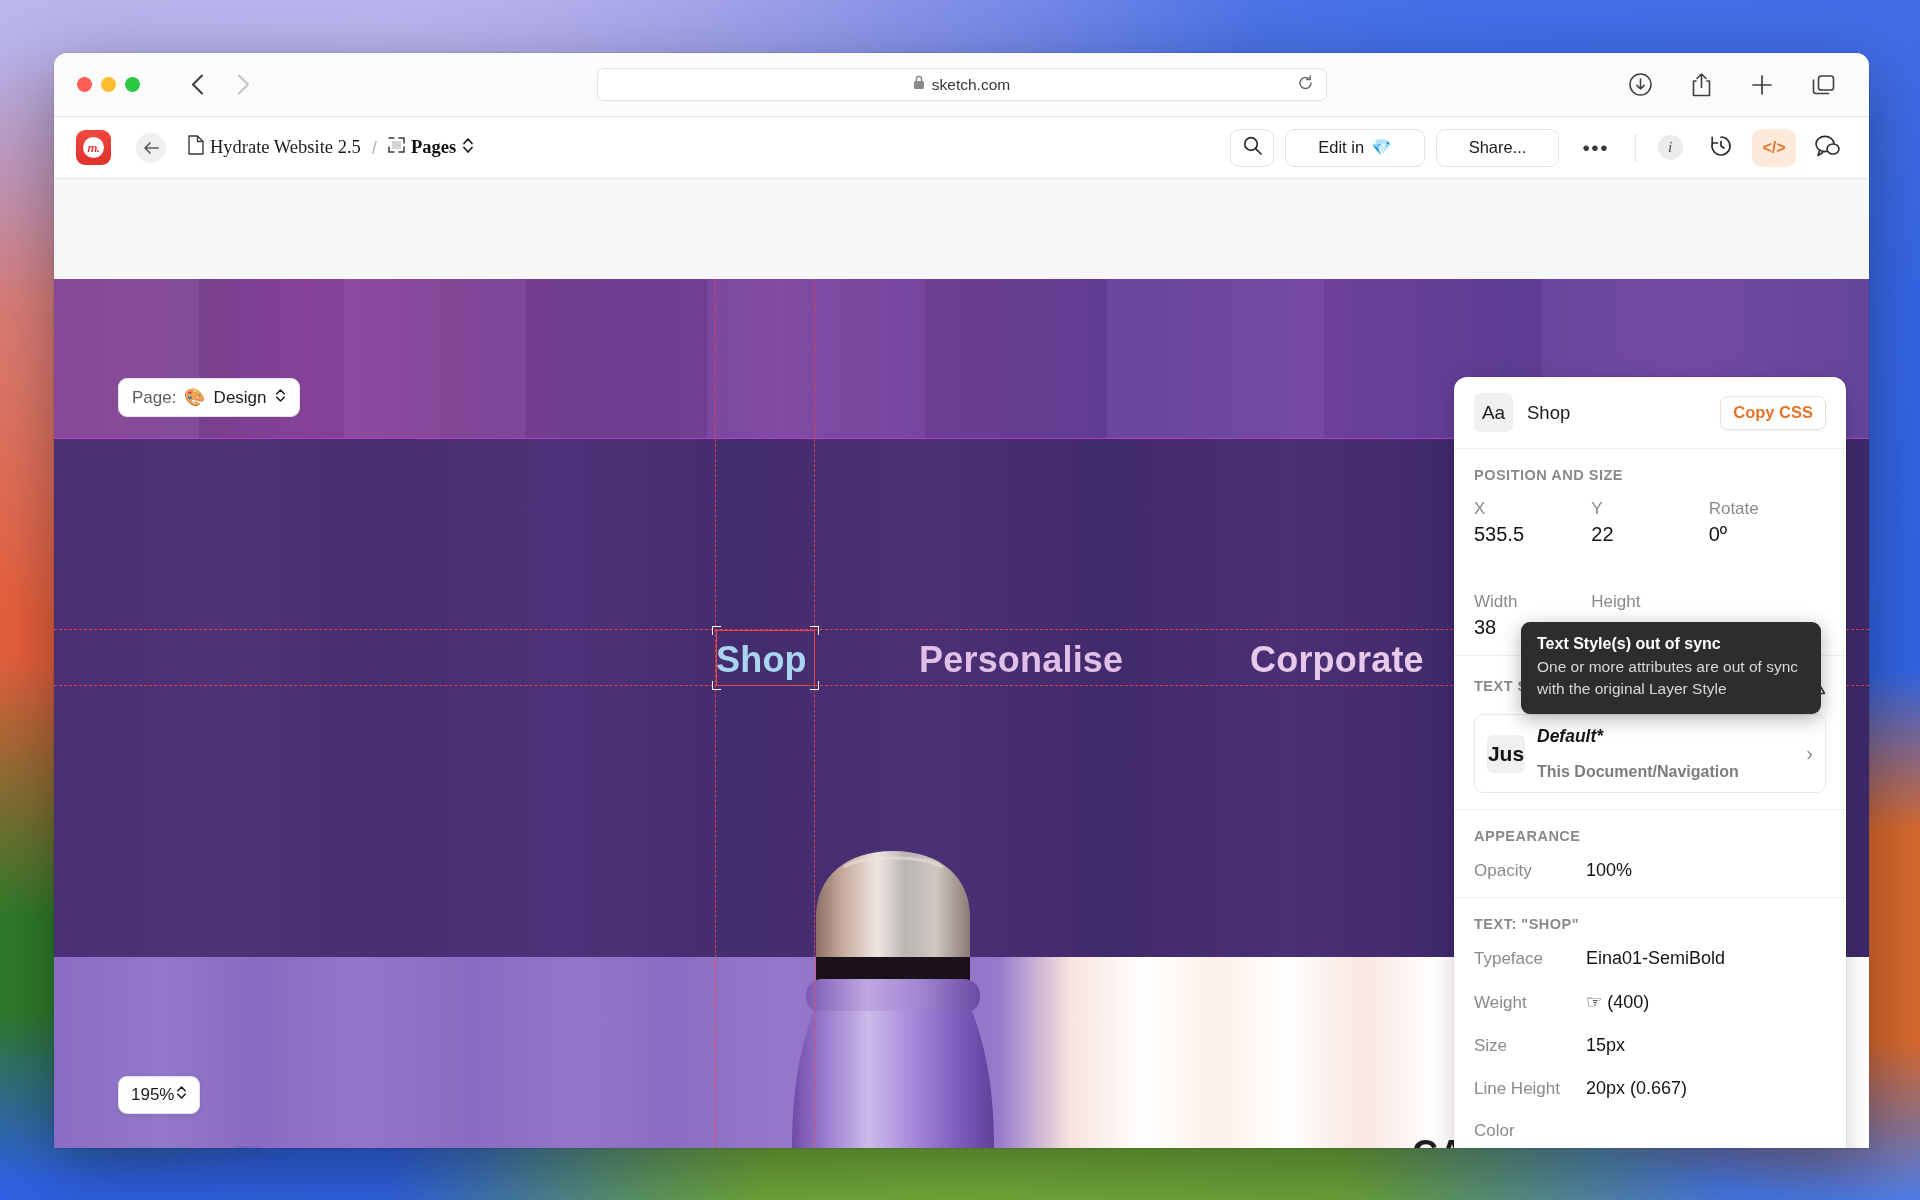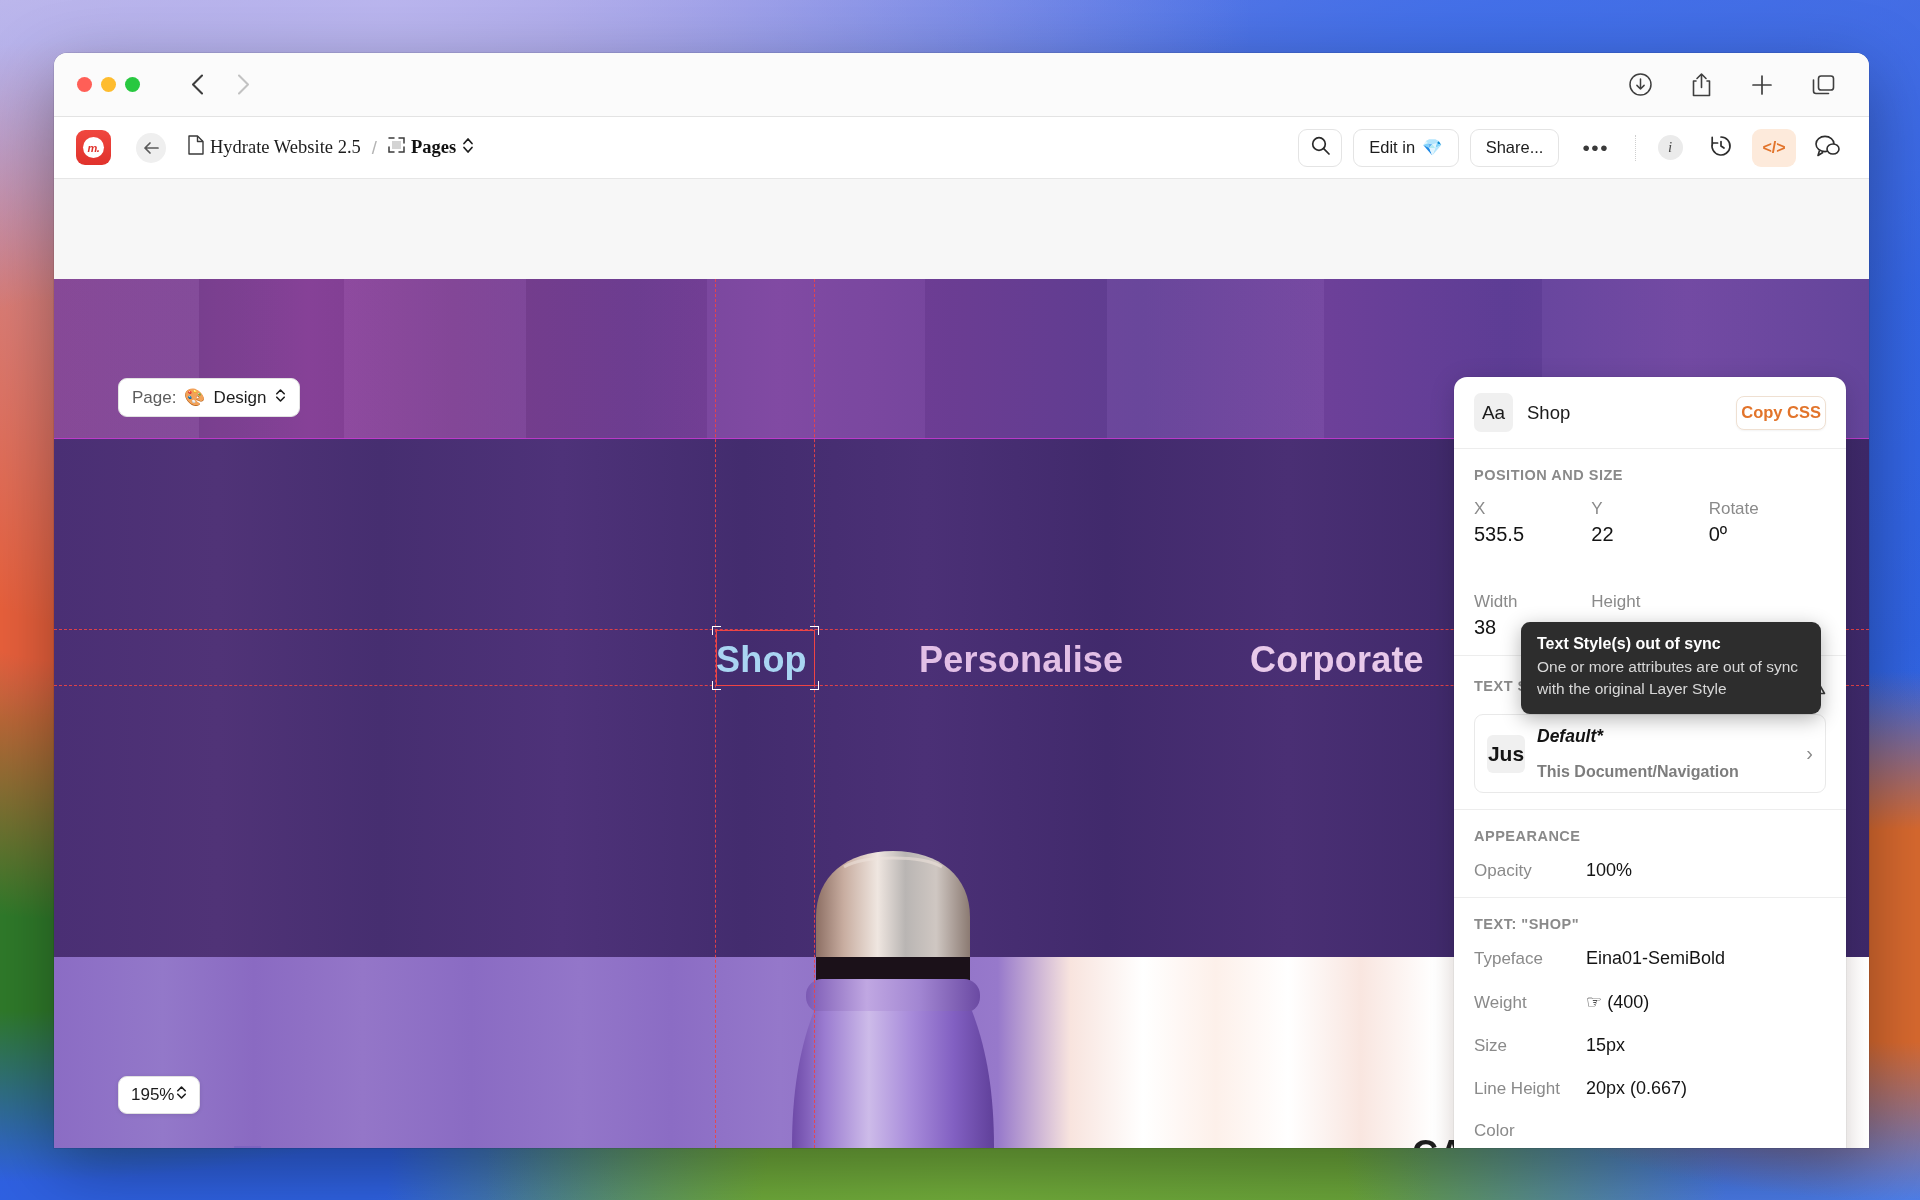--- a/index.html
+++ b/index.html
@@ -101,21 +101,21 @@
   }
   #breadcrumb .sep { color: #b4b4b4; margin: 0 2px; }
   #breadcrumb .crumb { display: flex; align-items: center; gap: 6px; font-family: Liberation Serif, serif; }
   #breadcrumb .crumb-title { color: #1d1d1d; }
   #breadcrumb .crumb-page { font-weight: 600; color: #111; }
 
   #header-right { margin-left: auto; display: flex; align-items: center; gap: 11px; }
   .hbtn {
     height: 38px; border: 1px solid #e4e4e4; border-radius: 9px;
     background: #fff; display: flex; align-items: center; justify-content: center;
-    font-size: 16.5px; color: #1c1c1c; padding: 0 15px; cursor: pointer; gap: 7px;
+    font-size: 16.5px; color: #1c1c1c; padding: 0 32px; cursor: pointer; gap: 7px;
     white-space: nowrap;
   }
   .hbtn.icon-only { width: 44px; padding: 0; }
   .dots { padding: 0 12px; font-size: 21px; color: #3a3a3a; letter-spacing: 1.5px; cursor: pointer; user-select: none; }
   .vdivider { width: 1px; height: 26px; border-left: 1.5px dotted #cfcfcf; margin: 0 3px; }
   .plainicon { width: 40px; height: 38px; display: flex; align-items: center; justify-content: center; cursor: pointer; }
   #info-icon-circle {
     width: 25px; height: 25px; border-radius: 50%; background: #ebebeb;
     display: flex; align-items: center; justify-content: center;
     font-size: 15px; color: #4a4a4a; font-style: italic; font-family: "Liberation Serif", serif;
@@ -247,21 +247,21 @@
     height: 72px; display: flex; align-items: center;
     padding: 0 20px; gap: 14px; border-bottom: 1px solid #ededed; flex: none;
   }
   #insp-thumb {
     width: 39px; height: 39px; border-radius: 7px; background: #f0f0f0;
     display: flex; align-items: center; justify-content: center;
     font-size: 19px; color: #1b1b1b;
   }
   #insp-title { font-size: 18.5px; color: #1b1b1b; }
   #copy-css {
-    margin-left: auto; height: 34px; padding: 0 4px;
+    margin-left: auto; height: 34px; padding: 0 12px;
     border-radius: 8px; border: 1px solid #efe0d2; background: #fff;
     color: #e2742b; font-size: 16.5px; font-weight: 600;
     display: flex; align-items: center; cursor: pointer;
     box-shadow: 0 1px 2px rgba(0,0,0,.05);
   }
   .section { padding: 18px 20px 16px; border-bottom: 1px solid #ededed; }
   .section:last-child { border-bottom: none; }
   .sec-title {
     font-size: 14.5px; font-weight: 600; color: #8a8a8a;
     letter-spacing: .5px; margin-bottom: 16px;
@@ -331,20 +331,35 @@
             <path d="M11 1.5 2 10.5l9 9" fill="none" stroke="#3d3d3d" stroke-width="2.1" stroke-linecap="round" stroke-linejoin="round"></path>
           </svg>
       </div>
       <div class="navbtn">
         <svg width="13" height="21" viewBox="0 0 13 21">
             <path d="M2 1.5 11 10.5l-9 9" fill="none" stroke="#c2c2c2" stroke-width="2.1" stroke-linecap="round" stroke-linejoin="round"></path>
           </svg>
       </div>
     </div>
 
+    <div id="address-bar">
+      <span id="lock-icon">
+        <svg width="12" height="15" viewBox="0 0 12 15">
+          <rect x="1" y="6" width="10" height="8" rx="1.6" fill="#8a8a8a"></rect>
+          <path d="M3.4 6V4.2a2.6 2.6 0 0 1 5.2 0V6" fill="none" stroke="#8a8a8a" stroke-width="1.5"></path>
+        </svg>
+      </span>
+      <span>sketch.com</span>
+      <span id="reload-btn">
+        <svg width="17" height="17" viewBox="0 0 17 17">
+          <path d="M14 8.5a5.5 5.5 0 1 1-1.7-3.97" fill="none" stroke="#6a6a6a" stroke-width="1.5" stroke-linecap="round"></path>
+          <path d="M13.2 1.4v3.6h-3.6" fill="none" stroke="#6a6a6a" stroke-width="1.5" stroke-linecap="round" stroke-linejoin="round"></path>
+        </svg>
+      </span>
+    </div>
 
     <div id="chrome-right">
       <div class="cicon">
         <svg width="25" height="25" viewBox="0 0 25 25">
           <circle cx="12.5" cy="12.5" r="10.5" fill="none" stroke="#3f3f3f" stroke-width="1.5"></circle>
           <path d="M12.5 7v10m0 0-3.6-3.6M12.5 17l3.6-3.6" fill="none" stroke="#3f3f3f" stroke-width="1.5" stroke-linecap="round" stroke-linejoin="round"></path>
         </svg>
       </div>
       <div class="cicon">
         <svg width="23" height="26" viewBox="0 0 23 26">

